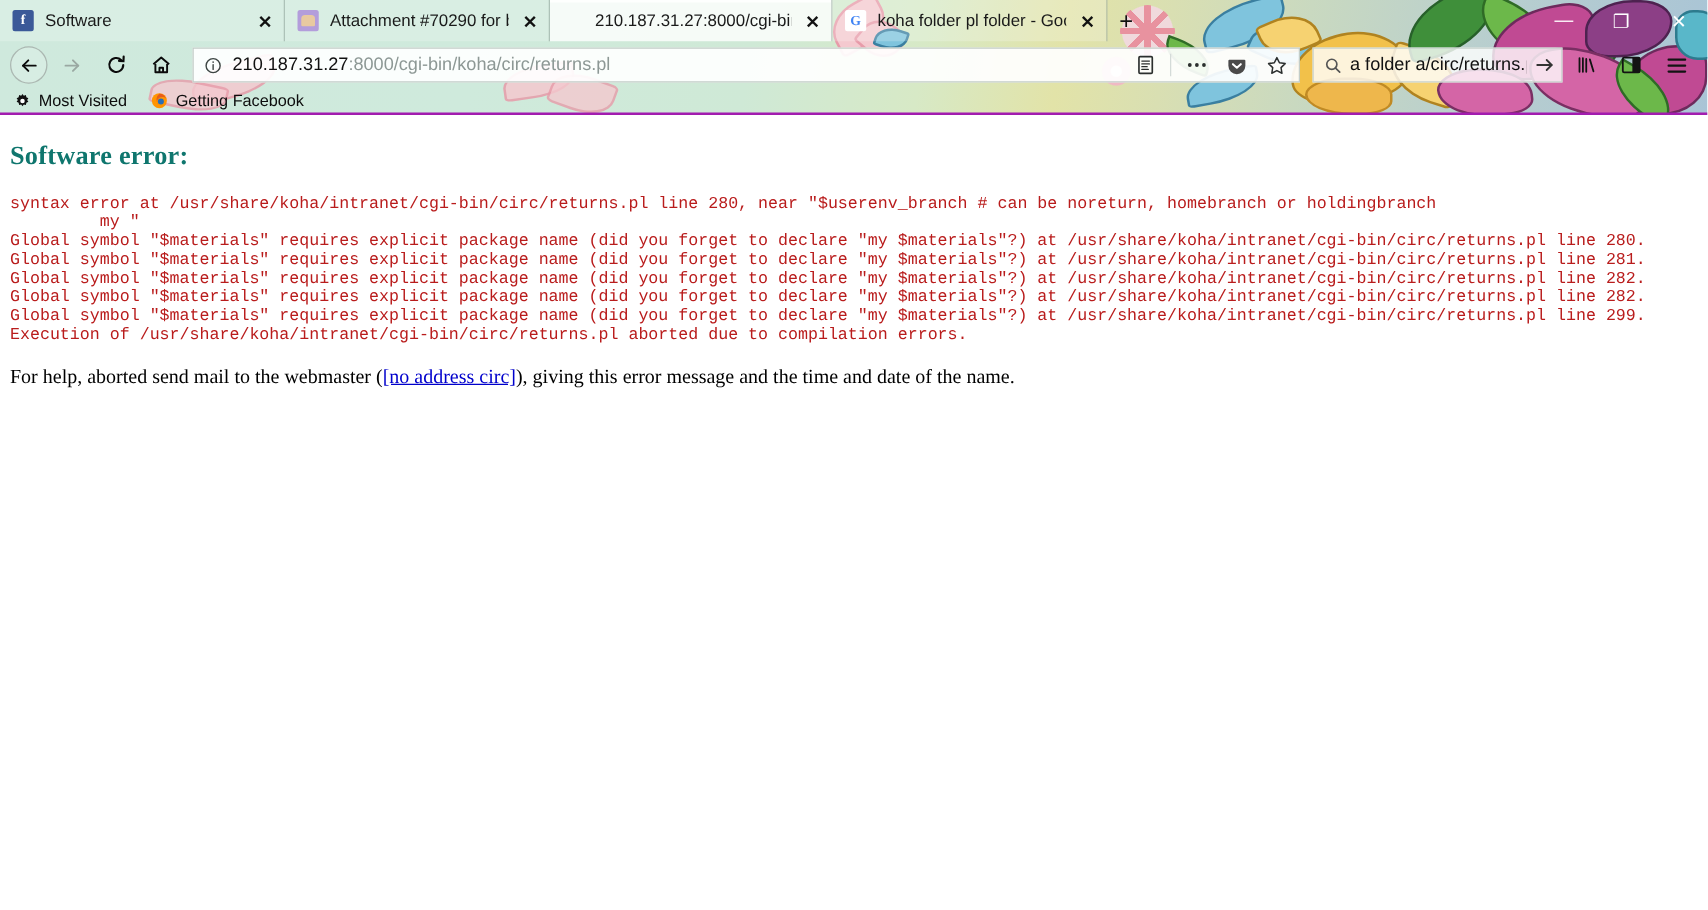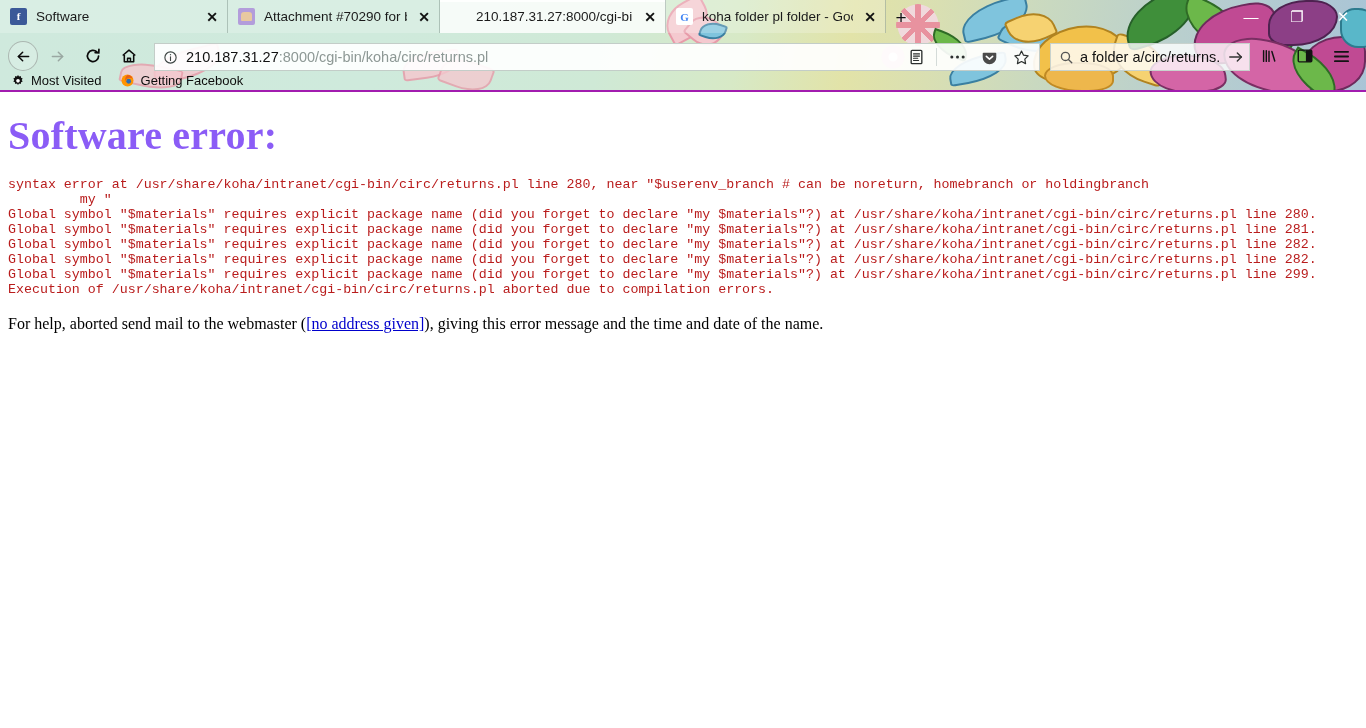--- a/index.html
+++ b/index.html
@@ -206,21 +206,21 @@
     width: 46px; height: 33px;
     display: flex; align-items: center; justify-content: center;
     color: #ffffff;
     font-size: 15px;
   }
 
   
   .navbar {
     position: relative; z-index: 2;
     height: 38px;
-    display: flex; align-items: flex-end;
+    display: flex; align-items: center;
     padding: 0 8px;
     gap: 2px;
   }
   .navbtn {
     width: 34px; height: 30px;
     display: flex; align-items: center; justify-content: center;
     color: #0b0b0b;
   }
   .navbtn.back {
     border: 1px solid rgba(160,170,165,0.8);
@@ -304,23 +304,23 @@
   
   .content {
     position: relative; z-index: 1;
     flex: 1 1 auto;
     background: #ffffff;
     padding: 8px 8px 0 8px;
     overflow: hidden;
   }
   h1.err-title {
     font-family: "Liberation Serif", serif;
-    font-size: 40px;
+    font-size: 21px;
     font-weight: bold;
-    color: #8b5cf6;
+    color: #0f766e;
     margin: 12px 0 18px 0;
     letter-spacing: 0.2px;
   }
   pre.err-body {
     font-family: "Liberation Mono", monospace;
     font-size: 13.3px;
     line-height: 15px;
     color: #b91c1c;
     white-space: pre;
     margin: 0 0 6px 0;
@@ -540,16 +540,16 @@
   <div class="content">
     <h1 class="err-title">Software error:</h1>
     <pre class="err-body">syntax error at /usr/share/koha/intranet/cgi-bin/circ/returns.pl line 280, near "$userenv_branch # can be noreturn, homebranch or holdingbranch
 	 my "
 Global symbol "$materials" requires explicit package name (did you forget to declare "my $materials"?) at /usr/share/koha/intranet/cgi-bin/circ/returns.pl line 280.
 Global symbol "$materials" requires explicit package name (did you forget to declare "my $materials"?) at /usr/share/koha/intranet/cgi-bin/circ/returns.pl line 281.
 Global symbol "$materials" requires explicit package name (did you forget to declare "my $materials"?) at /usr/share/koha/intranet/cgi-bin/circ/returns.pl line 282.
 Global symbol "$materials" requires explicit package name (did you forget to declare "my $materials"?) at /usr/share/koha/intranet/cgi-bin/circ/returns.pl line 282.
 Global symbol "$materials" requires explicit package name (did you forget to declare "my $materials"?) at /usr/share/koha/intranet/cgi-bin/circ/returns.pl line 299.
 Execution of /usr/share/koha/intranet/cgi-bin/circ/returns.pl aborted due to compilation errors.</pre>
-    <p class="err-help"><span>For help, aborted send mail to the webmaster (</span><a href="#">[no address given]</a><span>), giving this error message and the time and date of the name.</span></p>
+    <p class="err-help"><span>For help, aborted send mail to the webmaster (</span><a href="#">[no address circ]</a><span>), giving this error message and the time and date of the name.</span></p>
   </div>
 
 </div>
 
 </body></html>

